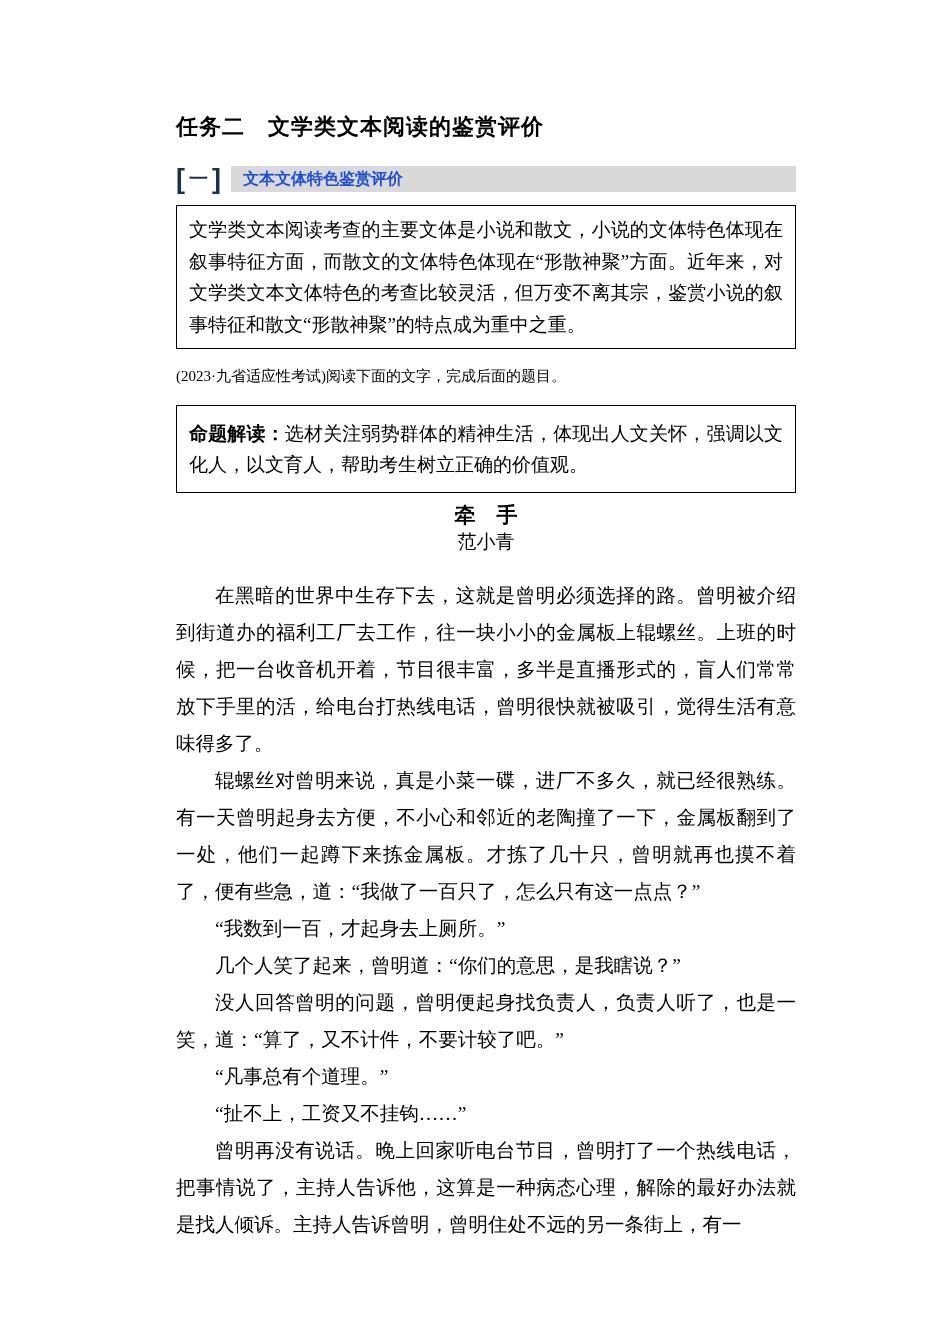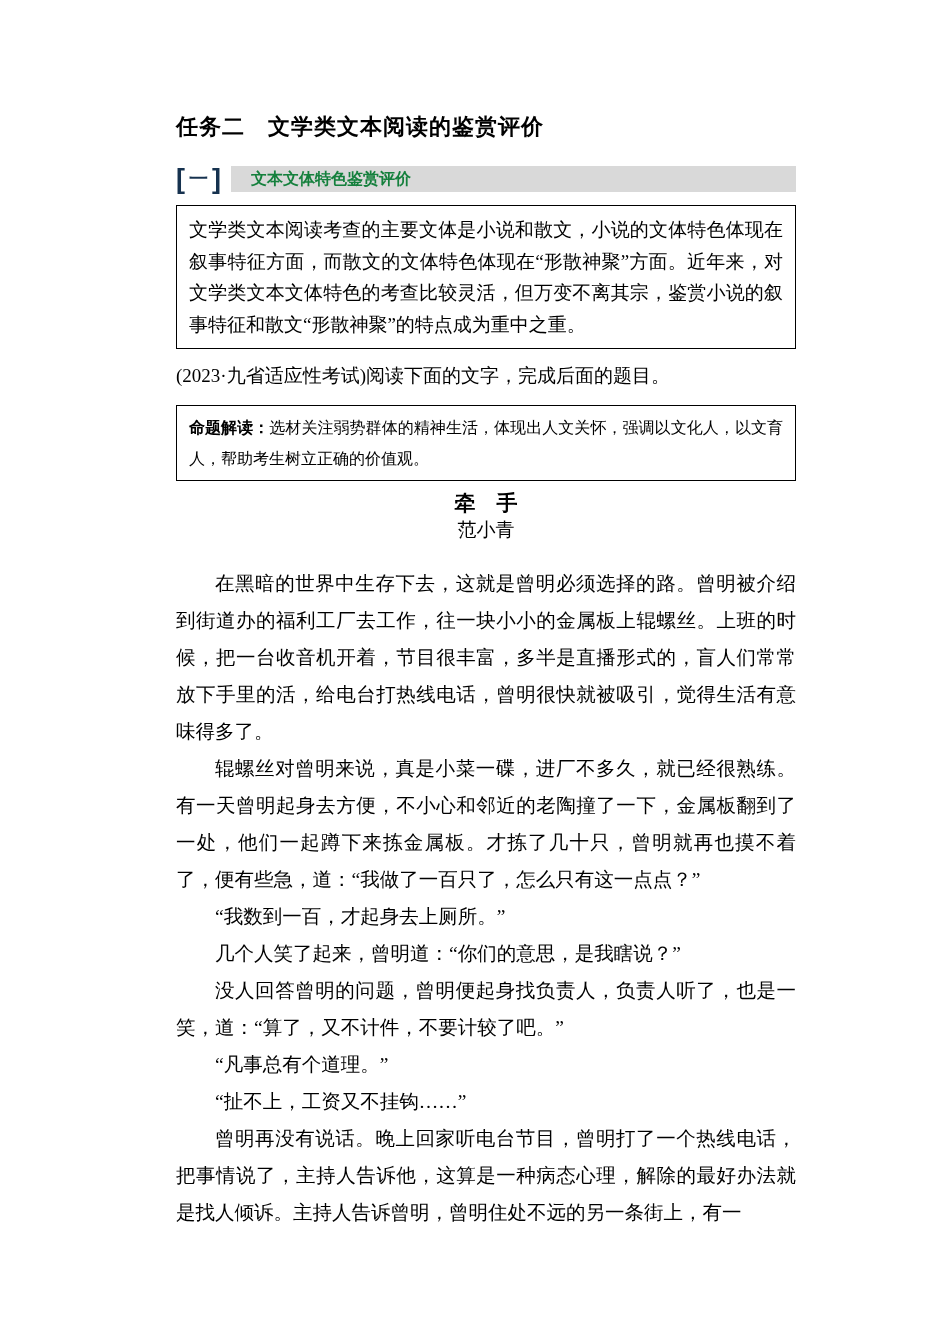--- a/index.html
+++ b/index.html
@@ -47,44 +47,44 @@
     font-weight: 900;
   }
   .section-marker .num {
     font-size: 19px;
     font-weight: 900;
     margin: 0 4px;
   }
   .section-bar {
     flex: 1;
     background: #d9d9d9;
-    padding: 3px 20px;
+    padding: 3px 12px;
     font-size: 16px;
     font-weight: 700;
-    color: #15803d;
+    color: #1d4ed8;
     font-family: "Liberation Sans", "DejaVu Sans", sans-serif;
     line-height: 20px;
   }
   .intro-box {
     border: 1.5px solid #000000;
     padding: 8px 12px;
     font-size: 19px;
     line-height: 31.5px;
     text-align: justify;
     margin-bottom: 4px;
   }
   .exam-line {
-    font-size: 19px;
+    font-size: 15px;
     line-height: 30px;
     margin: 12px 0 14px 0;
   }
   .analysis-box {
     border: 1.5px solid #000000;
-    padding: 6px 12px;
-    font-size: 16px;
+    padding: 12px 12px;
+    font-size: 19px;
     line-height: 31px;
     text-align: justify;
   }
   .analysis-box .label {
     font-weight: 700;
   }
   .story-title {
     text-align: center;
     font-size: 21px;
     font-weight: 700;

